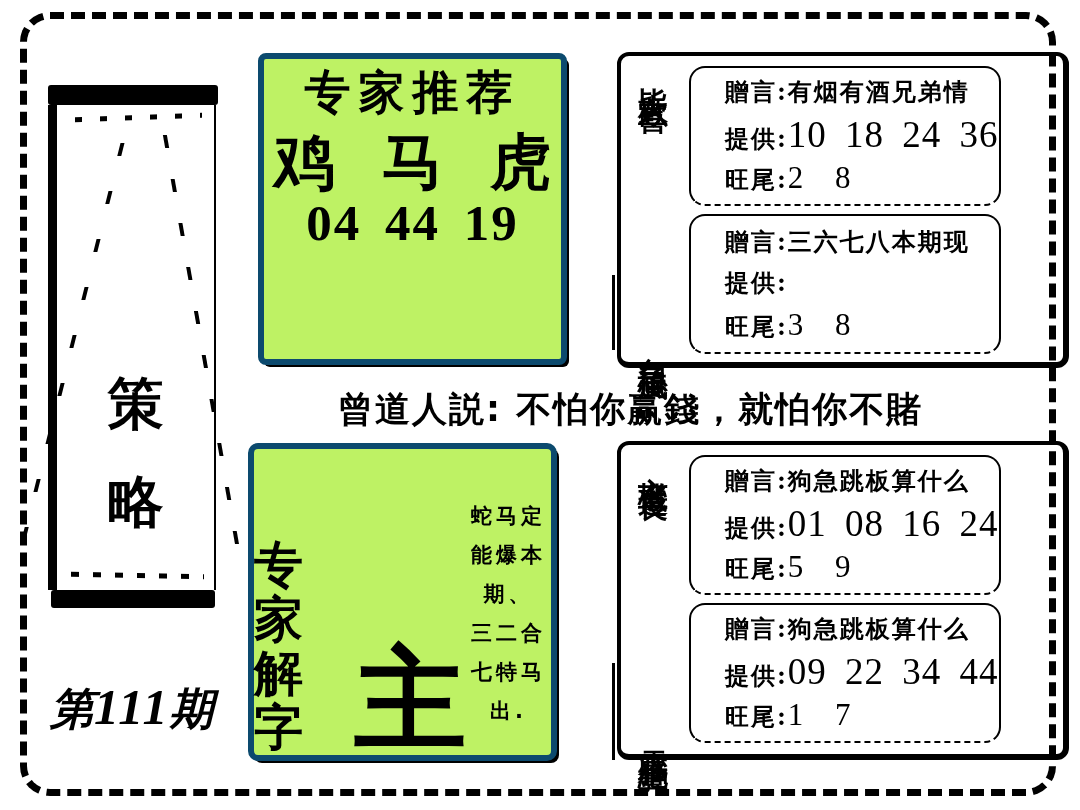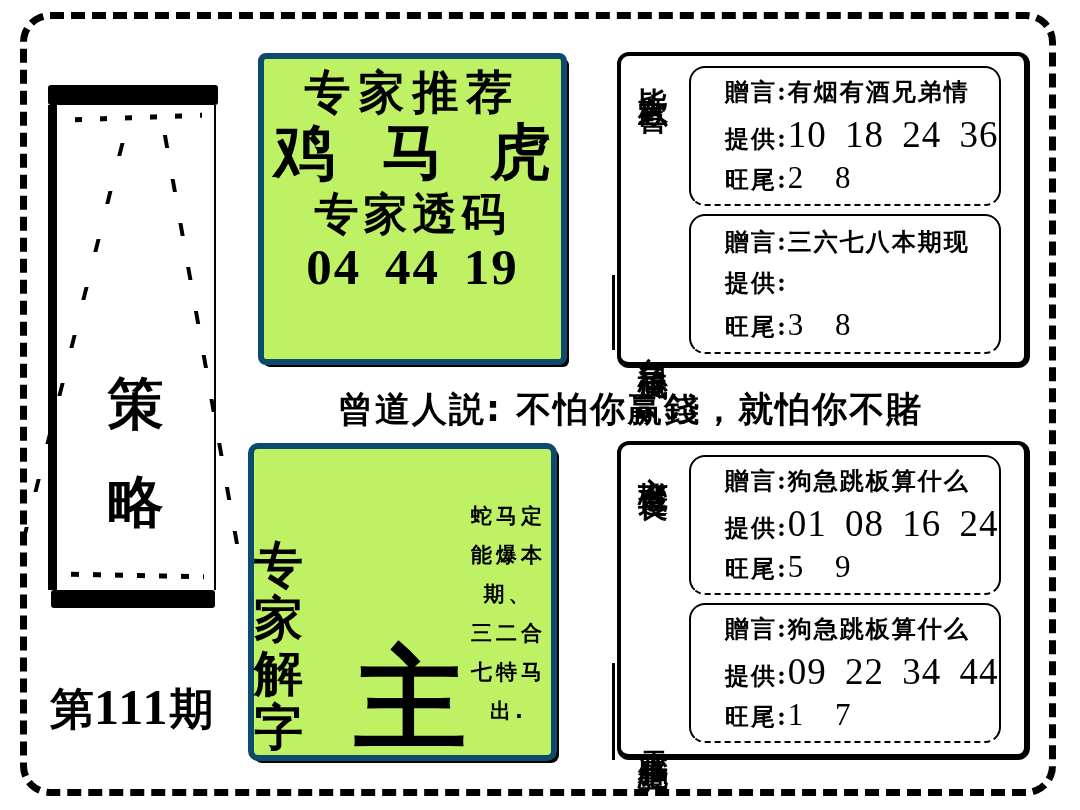--- a/index.html
+++ b/index.html
@@ -30,33 +30,33 @@
   .orn-right { right:10px; top:30px; bottom:34px; width:4px;
                background:repeating-linear-gradient(180deg,#000 0 13px,transparent 13px 44px); transform:skewX(10deg); }
   .banner-char {
     position:absolute; left:0; right:0; text-align:center;
     font-family:"DejaVu Serif", serif; font-weight:bold; font-size:56px; line-height:1;
   }
   .banner-char-1 { top:270px; }
   .banner-char-2 { top:368px; }
 
   
-  .issue { position:absolute; left:50px; top:678px; font-weight:bold; font-size:44px; white-space:nowrap; }
+  .issue { position:absolute; left:50px; top:678px; font-weight:bold; font-size:44px; white-space:nowrap;font-style:italic; }
   .issue-digits { font-family:"Liberation Serif", serif; font-size:50px; font-weight:600; letter-spacing:2px; }
 
   
   .box { position:absolute; border:6px solid #0c4a6e; background:#bef264; box-sizing:border-box; }
   .recommend {
     left:258px; top:53px; width:309px; height:312px; border-radius:8px;
     box-shadow:4px 4px 0 -2px #000;
     display:flex; flex-direction:column; align-items:center;
   }
   .brush { font-family:"DejaVu Serif", serif; font-weight:bold; }
   .rec-title    { font-size:46px; line-height:1.1; margin-top:8px; letter-spacing:8px; }
-  .rec-animals  { font-size:61px; line-height:1.05; margin-top:2px; word-spacing:26px; }
+  .rec-animals  { font-size:61px; line-height:1.05; margin-top:12px; word-spacing:26px; }
   .rec-subtitle { font-size:44px; line-height:1.1; margin-top:6px; letter-spacing:5px; }
   .rec-numbers  { font-family:"Liberation Serif", serif; font-weight:600; font-size:51px; line-height:1.06;
                   margin-top:2px; letter-spacing:2px; word-spacing:9px; }
 
   .quote {
     position:absolute; left:338px; top:386px; font-size:35px; font-weight:bold;
     letter-spacing:2px; white-space:nowrap;
   }
 
   .decode {
@@ -64,21 +64,21 @@
     box-shadow:4px 4px 0 -2px #000;
     display:flex; align-items:flex-end;
   }
   .dec-title { font-size:49px; line-height:1.1; margin-top:26px; letter-spacing:10px; }
   .dec-big   { font-size:112px; line-height:1; margin-top:0px; }
   .dec-notes { margin-top:auto; margin-bottom:24px; text-align:center;
                font-size:21px; font-weight:bold; line-height:39px; letter-spacing:4px; }
 
   
   .panel {
-    position:absolute; left:617px; width:413px; box-sizing:border-box;
+    position:absolute; left:617px; width:452px; box-sizing:border-box;
     border:4px solid #000; border-right-width:6px; border-bottom-width:6px; border-radius:12px;
   }
   .panel-top    { top:52px;  height:316px; }
   .panel-bottom { top:441px; height:319px; }
   .vlabel {
     position:absolute; left:8px; top:8px; bottom:8px; width:48px;
     display:flex; flex-direction:column; justify-content:space-between; align-items:center;
   }
   .vtext {
     writing-mode:vertical-rl; text-orientation:upright;
@@ -120,21 +120,20 @@
     <div class="banner-bar-bottom"></div>
   </div>
 
   <div class="issue">
     <span>第</span><span class="issue-digits">111</span><span>期</span>
   </div>
 
   <div class="box recommend">
     <div class="rec-title brush">专家推荐</div>
     <div class="rec-animals brush">鸡 马 虎</div>
-    <div class="rec-subtitle brush">专家透码</div>
     <div class="rec-numbers">04 44 19</div>
   </div>
 
   <div class="quote">曾道人説:  不怕你赢錢，就怕你不賭</div>
 
   <div class="box decode">
     <div class="dec-title brush">专家解字</div>
     <div class="dec-big brush">主</div>
     <div class="dec-notes">
       <div>蛇马定能爆本期、</div>

